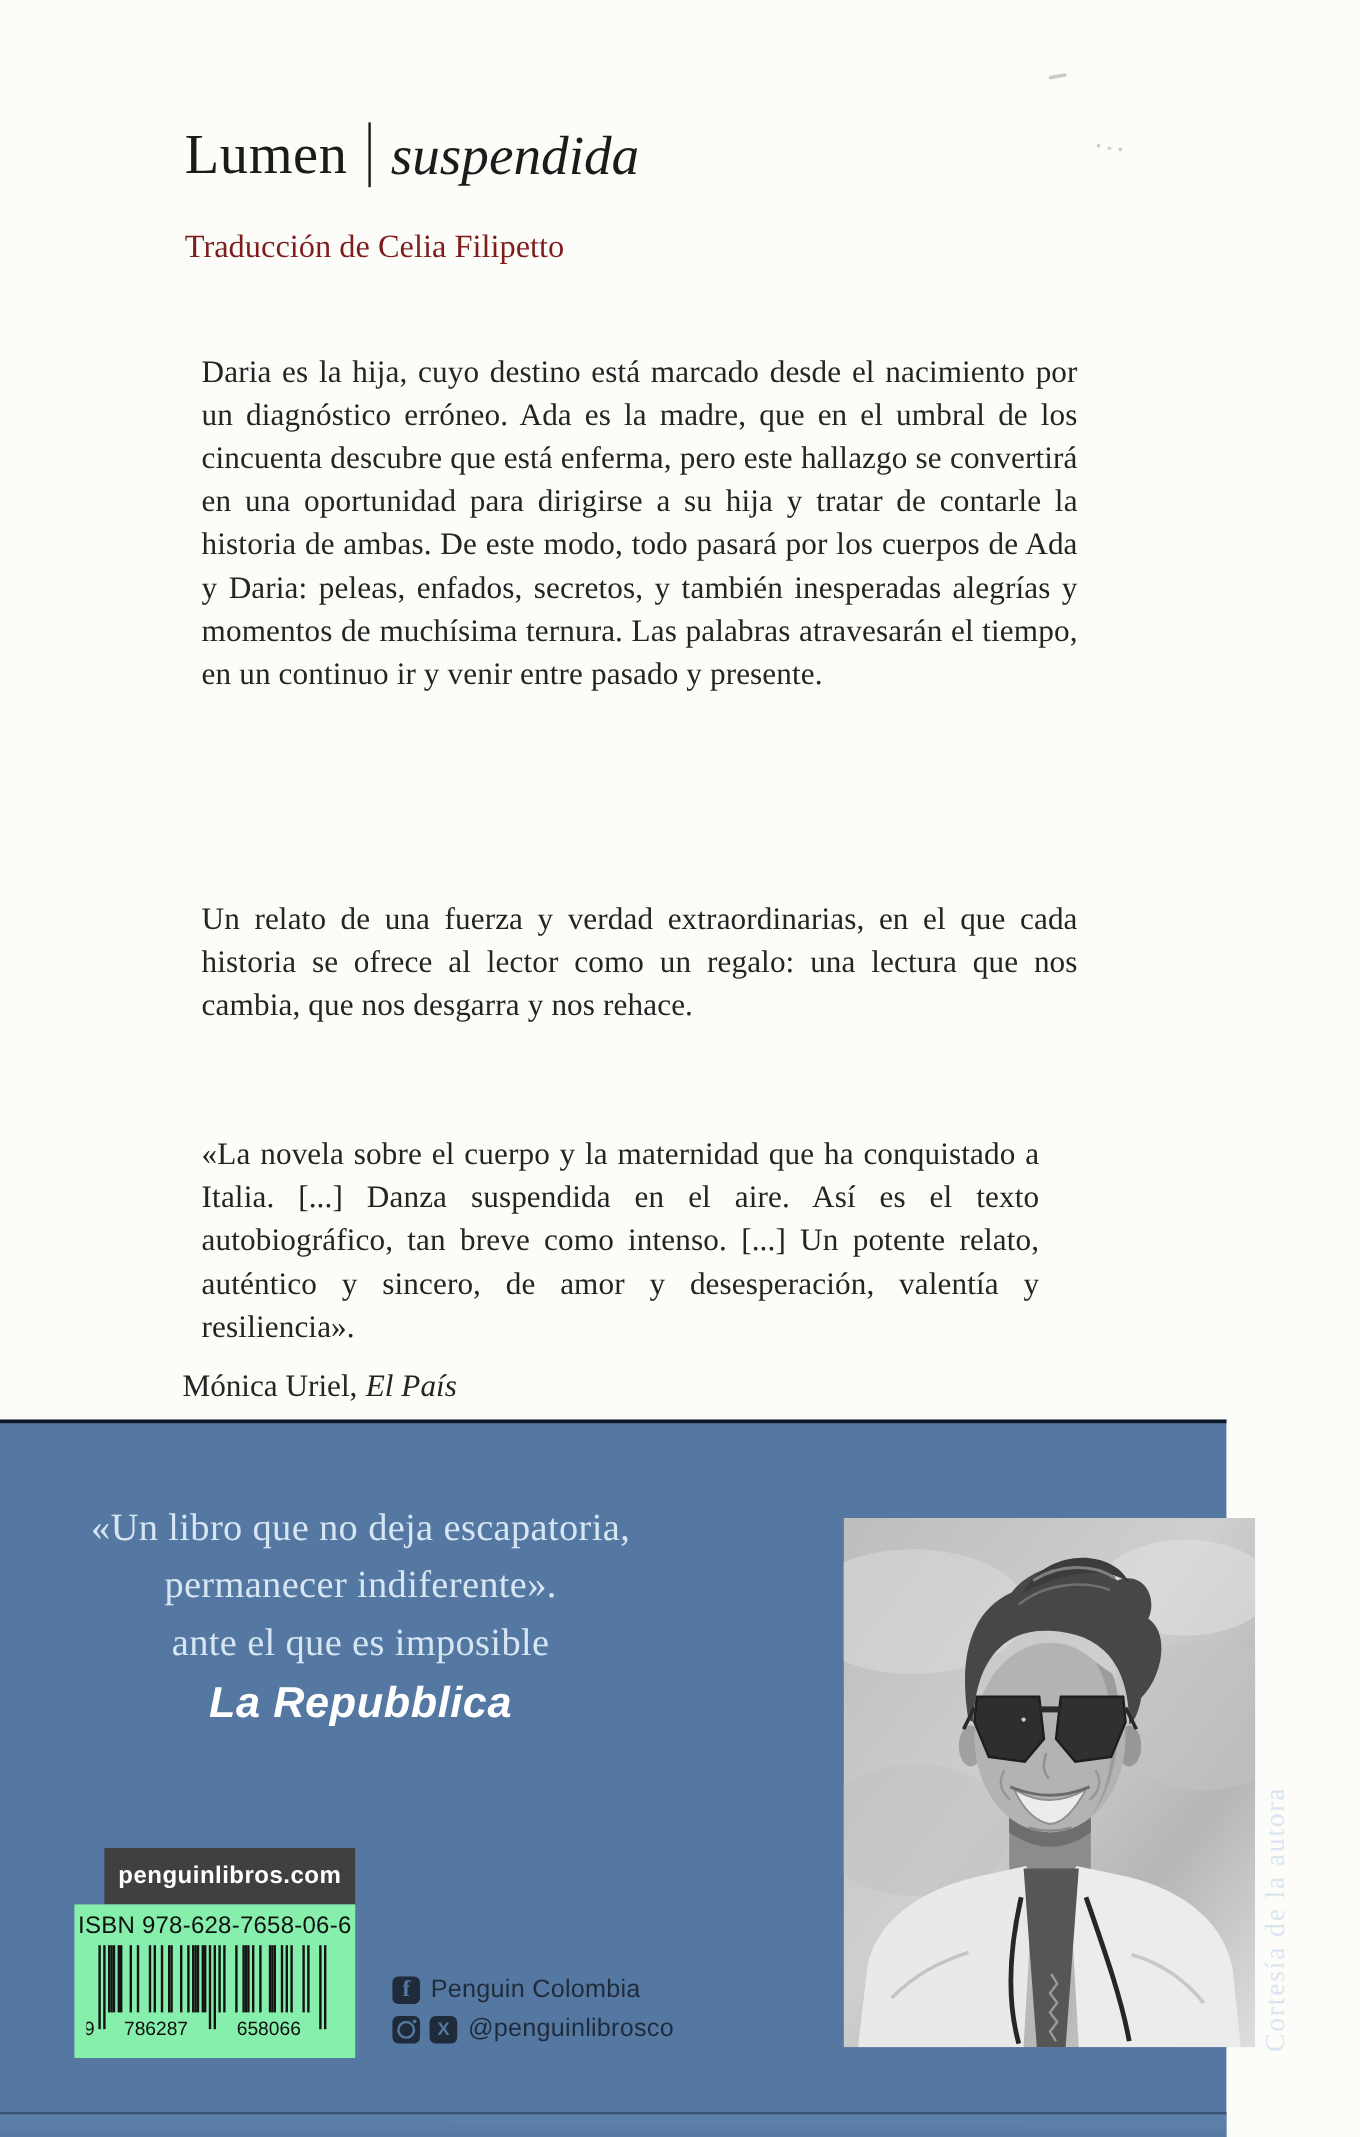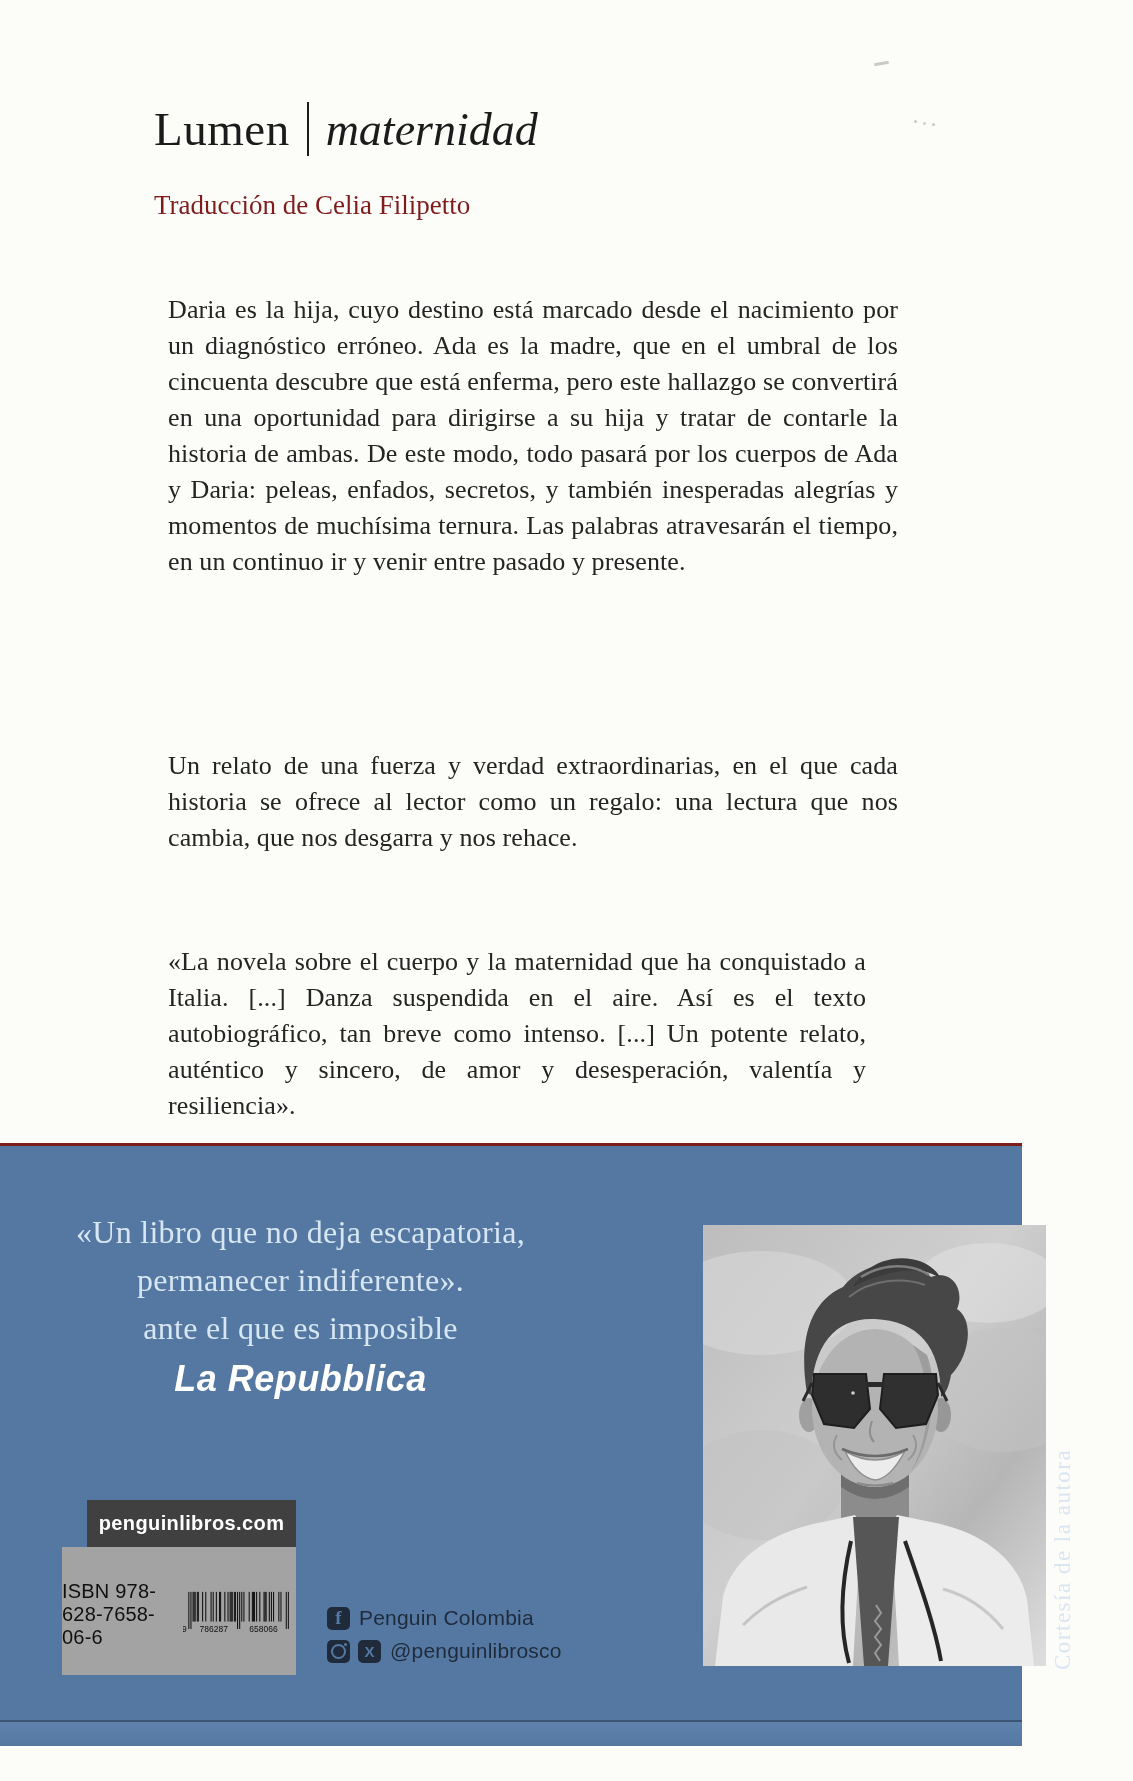--- a/index.html
+++ b/index.html
@@ -28,22 +28,22 @@
   .attribution .ital { font-style:italic; margin-left:7px; }
 
   
   .noise-a { position:absolute; left:874px; top:62px; width:15px; height:3px; border-radius:2px;
              background:#c9c9c6; transform:rotate(-10deg); }
   .noise-b { position:absolute; left:914px; top:120px; width:3px; height:3px; border-radius:50%;
              background:#c6c6c3; box-shadow:9px 2px 0 #cfcfcc, 18px 3px 0 #c9c9c6; }
 
   
   .blue-panel {
-    position:absolute; left:0; top:1143px; width:1022px; height:598px;
-    background:#5578a3; border-top:3px solid #7f1d1d; box-sizing:border-box;
+    position:absolute; left:0; top:1183px; width:1022px; height:598px;
+    background:#5578a3; border-top:3px solid #0f172a; box-sizing:border-box;
   }
   .blue-quote {
     position:absolute; left:28px; top:62px; width:545px; text-align:center;
     font-size:32px; line-height:48px; color:#d7e6f3; letter-spacing:.3px;
   }
   .repubblica {
     position:absolute; left:28px; top:212px; width:545px; text-align:center;
     font-family:"Liberation Sans","DejaVu Sans",sans-serif;
     font-weight:bold; font-style:italic; font-size:36px; color:#ffffff; letter-spacing:.5px;
   }
@@ -58,21 +58,21 @@
   }
 
   .barcode-block { position:absolute; left:62px; top:354px; width:234px; }
   .web-bar {
     height:47px; line-height:47px; text-align:center; background:#404040; color:#ffffff;
     font-family:"Liberation Sans","DejaVu Sans",sans-serif; font-weight:bold; font-size:20px;
     letter-spacing:.4px;
     margin-left:25px;
   }
   .barcode-body {
-    background:#a3a3a3; height:128px; display:flex; flex-direction:row; align-items:center;
+    background:#86efac; height:128px; display:flex; flex-direction:column; align-items:center;
   }
   .isbn {
     margin-top:7px; font-family:"Liberation Sans","DejaVu Sans",sans-serif;
     font-size:20px; color:#101010; letter-spacing:.2px;
   }
   .bars { margin-top:2px; }
   .bc-num { font-family:"Liberation Sans","DejaVu Sans",sans-serif; font-size:16px; fill:#101010; }
 
   .social {
     position:absolute; left:327px; top:460px;
@@ -103,21 +103,21 @@
 <body>
 
 <div class="page">
 
   <div class="noise-a"></div>
   <div class="noise-b"></div>
 
   <div class="logo-row">
     <span class="lumen">Lumen</span>
     <span class="logo-divider"></span>
-    <span class="narrativa">maternidad</span>
+    <span class="narrativa">suspendida</span>
   </div>
 
   <div class="translation">Traducción de Celia Filipetto</div>
 
   <p class="body-text p1">Daria es la hija, cuyo destino está marcado desde el nacimiento por un diagnóstico erróneo. Ada es la madre, que en el umbral de los cincuenta descubre que está enferma, pero este hallazgo se convertirá en una oportunidad para dirigirse a su hija y tratar de contarle la historia de ambas. De este modo, todo pasará por los cuerpos de Ada y Daria: peleas, enfados, secretos, y también inesperadas alegrías y momentos de muchísima ternura. Las palabras atravesarán el tiempo, en un continuo ir y venir entre pasado y presente.</p>
   <p class="body-text p2">Un relato de una fuerza y verdad extraordinarias, en el que cada historia se ofrece al lector como un regalo: una lectura que nos cambia, que nos desgarra y nos rehace.</p>
 
   <div class="quote-block">
     <p class="body-text">«La novela sobre el cuerpo y la maternidad que ha conquistado a Italia. [...] Danza suspendida en el aire. Así es el texto autobiográfico, tan breve como intenso. [...] Un potente relato, auténtico y sincero, de amor y desesperación, valentía y resiliencia».</p>
     <div class="attribution">

